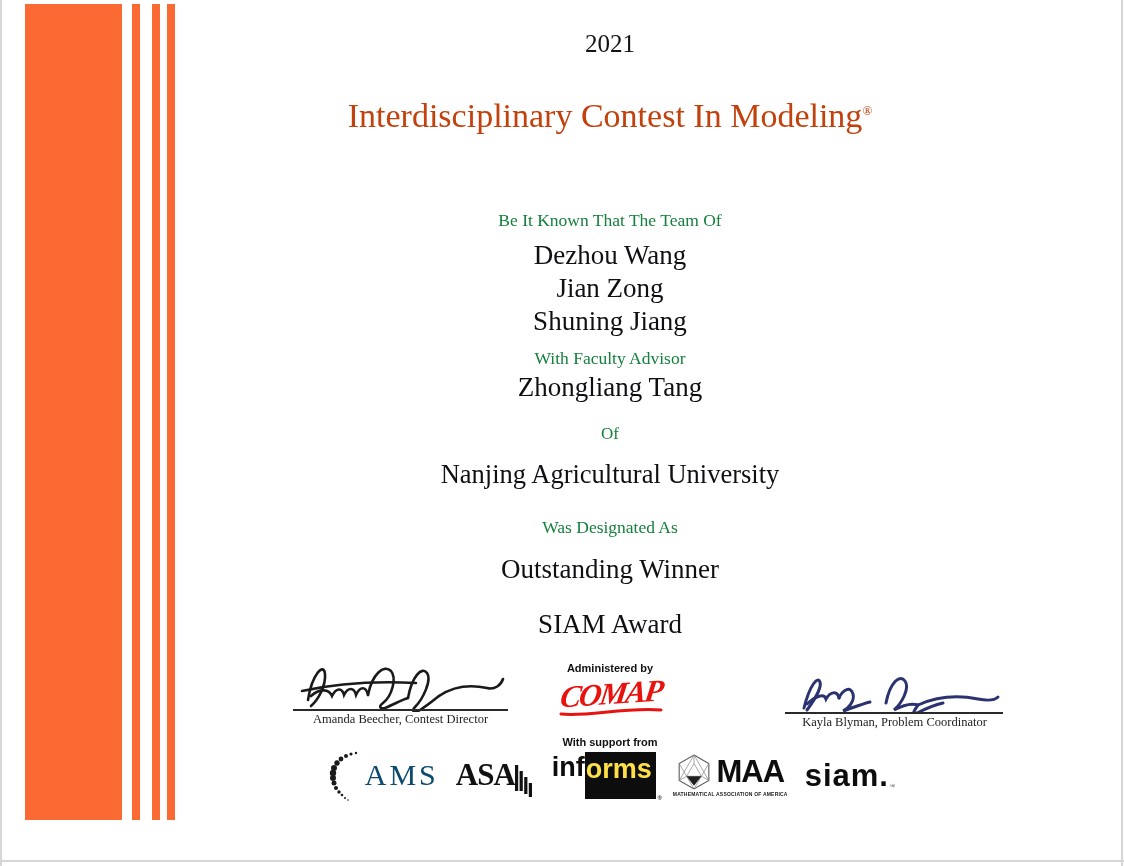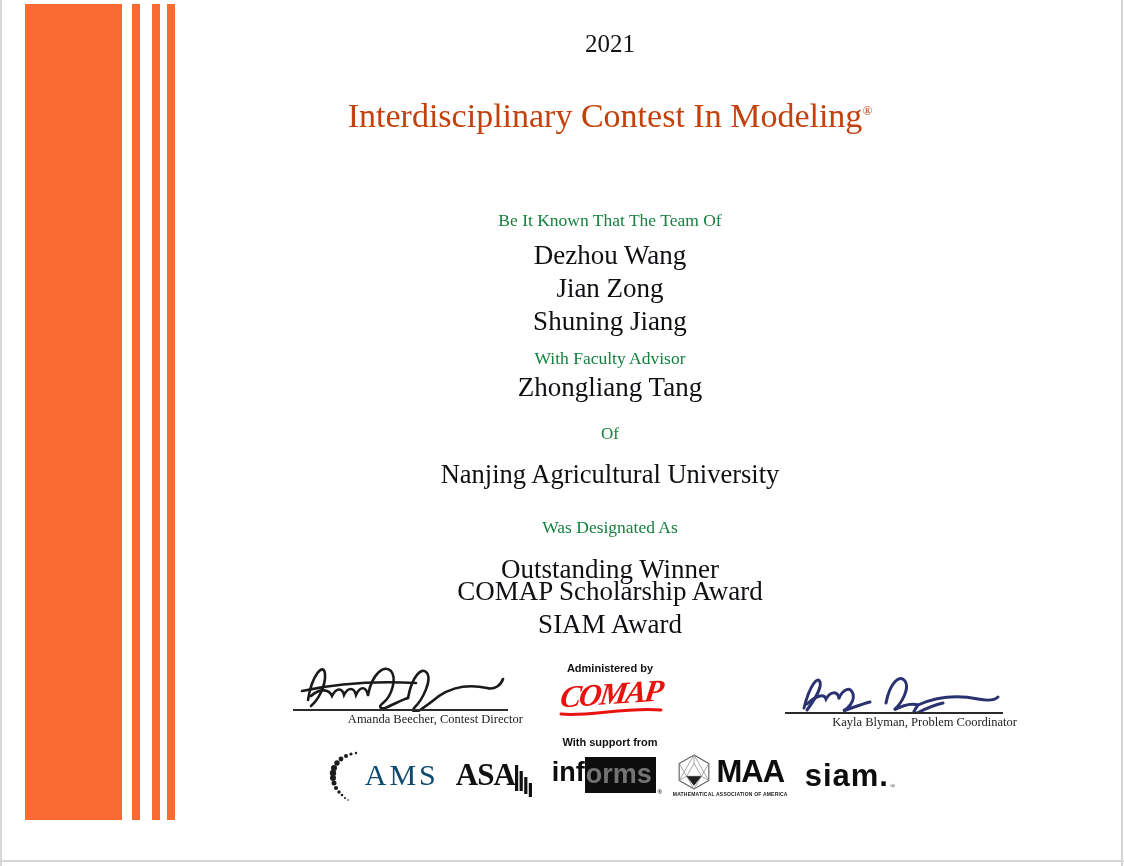--- a/index.html
+++ b/index.html
@@ -48,21 +48,21 @@
   .institution{top:459px;font-size:26.5px;}
   .lbl-desig {top:517px;}
   .award0    {top:554px;}
   .award1    {top:576px;}
   .award2    {top:609px;}
   sup.reg{font-size:13px;vertical-align:super;line-height:0;}
 
   
   .sig-svg{position:absolute;}
   .sig-line{position:absolute;height:2px;background:#2a2a2a;}
-  .sig-label{position:absolute;text-align:right;font-size:12.5px;color:#222;white-space:nowrap;}
+  .sig-label{position:absolute;text-align:center;font-size:12.5px;color:#222;white-space:nowrap;}
   .sig-line-left{left:293px;top:709px;width:215px;}
   .sig-label-left{left:278px;top:712px;width:245px;}
   .sig-line-right{left:785px;top:712px;width:218px;}
   .sig-label-right{left:772px;top:715px;width:245px;}
 
   
   .sans-bold{font-family:"Liberation Sans","DejaVu Sans",sans-serif;font-weight:bold;color:#111;}
   .admin-lbl{position:absolute;left:540px;top:662px;width:140px;text-align:center;font-size:11px;}
   .support-lbl{position:absolute;left:530px;top:736px;width:160px;text-align:center;font-size:11px;}
   .comap{position:absolute;left:556px;top:678px;width:110px;height:48px;text-align:center;}
@@ -74,21 +74,21 @@
   .comap-swoosh{display:block;margin:-4px auto 0;}
 
   
   .logos{position:absolute;left:96px;top:746px;width:1028px;height:58px;
          display:flex;justify-content:center;align-items:center;gap:17px;}
   .logo-group{display:flex;align-items:center;}
   .ams-text{font-size:30px;letter-spacing:3px;color:#0c4a6e;font-weight:500;margin-left:2px;}
   .asa-text{font-size:31px;font-weight:bold;color:#111;letter-spacing:-1px;}
   .informs{font-family:"Liberation Sans","DejaVu Sans",sans-serif;font-weight:bold;font-size:27px;
            display:flex;align-items:flex-start;color:#0d0d0d;position:relative;}
-  .informs-box{background:#0d0d0d;color:#737373;padding:4px 4px 5px 1px;line-height:1;}
+  .informs-box{background:#0d0d0d;color:#fde047;padding:4px 4px 16px 1px;line-height:1;}
   .informs .tiny-reg{position:absolute;right:-6px;bottom:-2px;font-size:6px;color:#333;}
   .maa-group{display:flex;flex-direction:column;align-items:center;}
   .maa-row{display:flex;align-items:center;gap:4px;}
   .maa-text{font-family:"Liberation Sans","DejaVu Sans",sans-serif;font-weight:900;font-size:31px;
             letter-spacing:-1px;color:#0d0d0d;line-height:1;}
   .maa-caption{font-family:"Liberation Sans","DejaVu Sans",sans-serif;font-weight:bold;font-size:5px;
                letter-spacing:.2px;color:#1a1a1a;margin-top:1px;white-space:nowrap;}
   .siam-group{align-items:flex-end;}
   .siam-text{font-family:"Liberation Sans","DejaVu Sans",sans-serif;font-weight:900;font-size:31px;
              letter-spacing:1px;color:#0d0d0d;line-height:1;}
@@ -118,21 +118,20 @@
     <div class="line name member2">Shuning Jiang</div>
 
     <div class="line smalllbl lbl-adv">With Faculty Advisor</div>
     <div class="line name advisor">Zhongliang Tang</div>
 
     <div class="line smalllbl lbl-of">Of</div>
     <div class="line name institution">Nanjing Agricultural University</div>
 
     <div class="line smalllbl lbl-desig">Was Designated As</div>
     <div class="line name award0">Outstanding Winner</div>
-    <div class="line name award1">COMAP Scholarship Award</div>
     <div class="line name award2">SIAM Award</div>
   </div>
 
   <svg class="sig-svg" style="left:298px;top:656px;" width="208" height="56" viewBox="0 0 208 56">
     <g fill="none" stroke="#1a1a1a" stroke-width="2.6" stroke-linecap="round">
       <path d="M10,44 C14,18 26,6 27,18 C28,30 20,44 13,50"></path>
       <path d="M13,40 C22,32 31,33 34,40 C38,32 44,31 46,39 C50,31 56,31 58,39 C62,30 68,30 70,39"></path>
       <path d="M70,39 C74,18 86,8 93,15 C99,22 94,40 85,47 C81,50 81,53 87,52 C95,49 103,44 110,42"></path>
       <path d="M110,42 C114,20 124,10 129,17 C134,24 125,43 117,51 C113,55 116,58 122,54 C130,49 136,44 141,40"></path>
       <path d="M141,40 C153,32 170,28 189,32 C197,34 203,29 205,23"></path>

